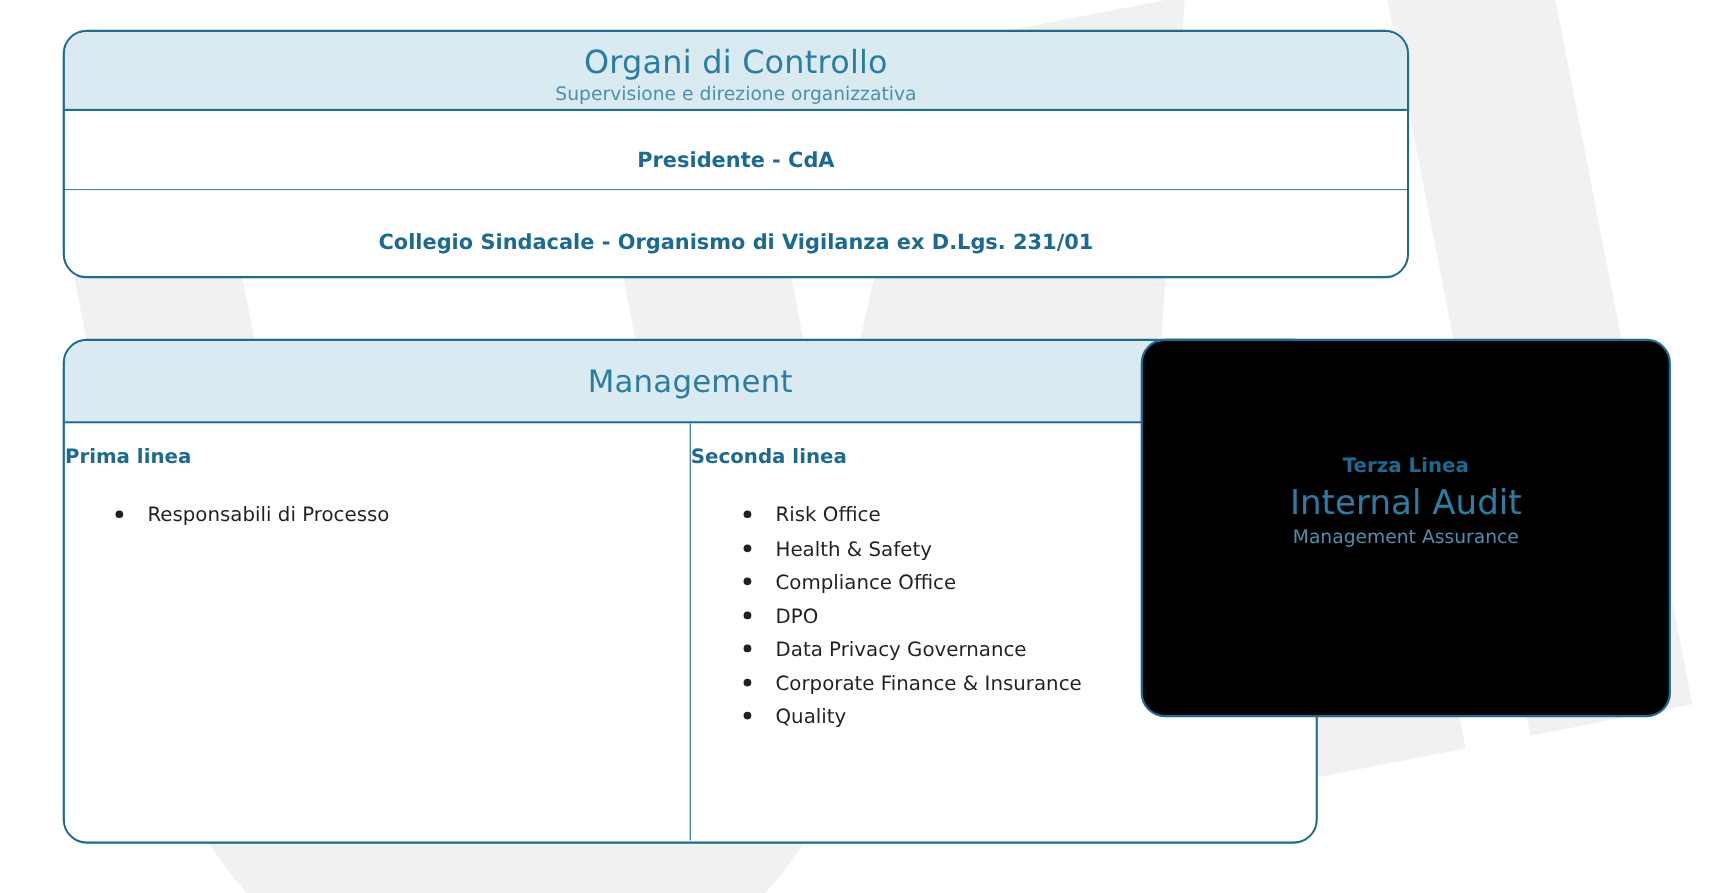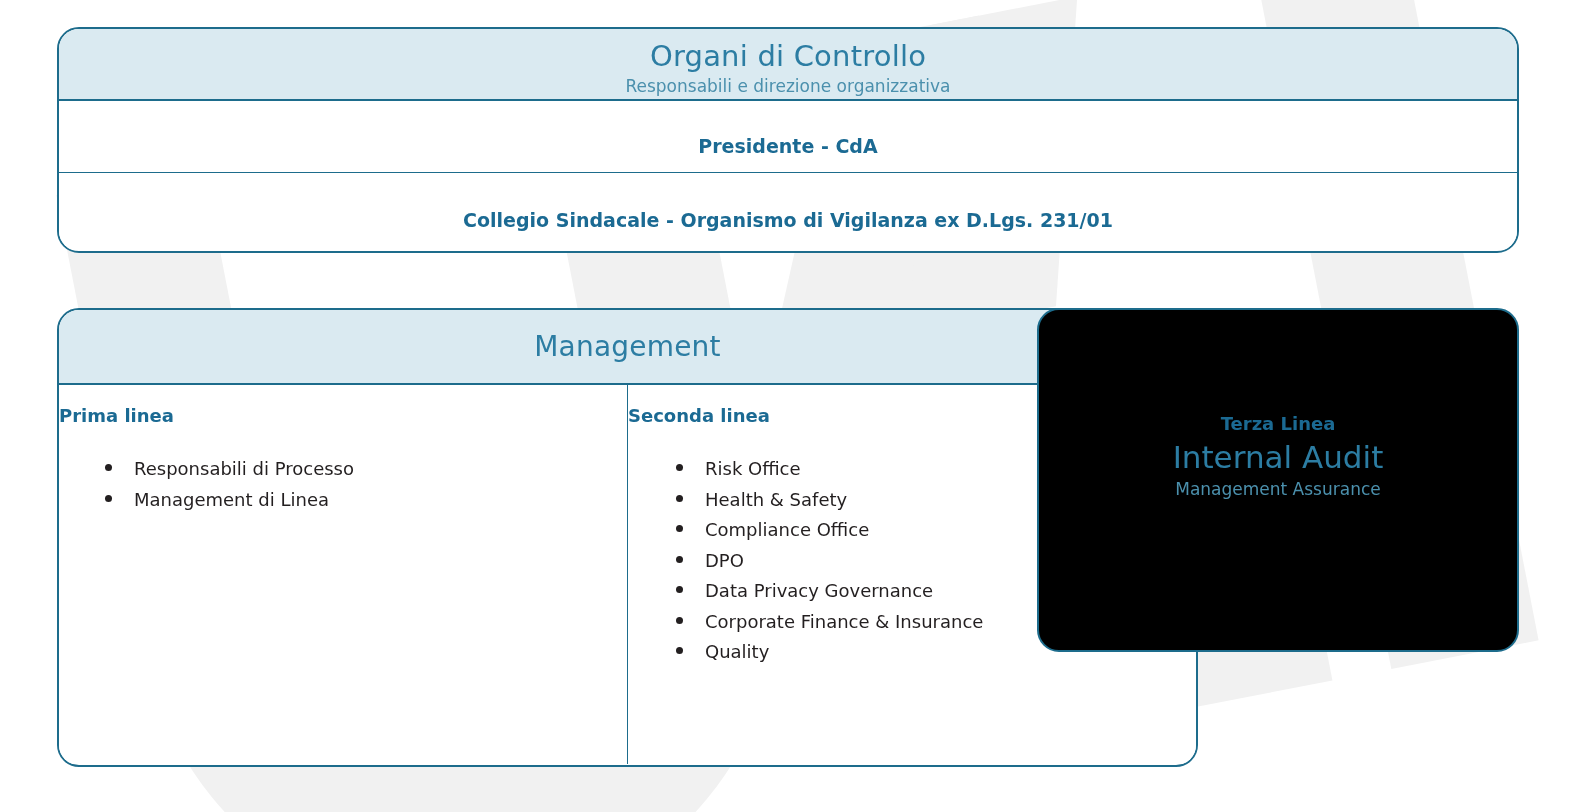--- a/index.html
+++ b/index.html
@@ -53,21 +53,21 @@
 
   .header-sub {
     color: #4b90ad;
     font-weight: 400;
   }
 
   
   #organi-card {
     left: 57px;
     top: 27px;
-    width: 1462px;
+    width: 1224px;
     height: 226px;
   }
 
   #organi-card .card-header {
     height: 72px;
     padding-top: 9px;
   }
   #organi-card .header-title { font-size: 29px; line-height: 36px; }
   #organi-card .header-sub   { font-size: 17px; line-height: 24px; }
 
@@ -214,21 +214,21 @@
       <path d="M1000 60 h150 l -80 300 h-150 Z"></path>
       <path d="M1120 420 h150 v360 h-150 Z"></path>
       <path d="M1330 60 h150 v720 h-150 Z"></path>
     </g>
   </svg>
 
   <section class="card" id="organi-card">
 
     <div class="card-header">
       <div class="header-title">Organi di Controllo</div>
-      <div class="header-sub">Responsabili e direzione organizzativa</div>
+      <div class="header-sub">Supervisione e direzione organizzativa</div>
     </div>
 
     <div class="organi-row" id="organi-row-presidente">
       <span class="organi-row-label">Presidente - CdA</span>
     </div>
 
     <div class="organi-row" id="organi-row-collegio">
       <span class="organi-row-label">Collegio Sindacale - Organismo di Vigilanza ex D.Lgs. 231/01</span>
     </div>
 
@@ -239,21 +239,20 @@
     <div class="card-header">
       <div class="header-title">Management</div>
     </div>
 
     <div id="management-columns">
 
       <div class="mgmt-col" id="mgmt-col-prima">
         <div class="mgmt-col-title">Prima linea</div>
         <ul class="mgmt-list">
           <li>Responsabili di Processo</li>
-          <li>Management di Linea</li>
         </ul>
       </div>
 
       <div class="mgmt-col" id="mgmt-col-seconda">
         <div class="mgmt-col-title">Seconda linea</div>
         <ul class="mgmt-list">
           <li>Risk Office</li>
           <li>Health &amp; Safety</li>
           <li>Compliance Office</li>
           <li>DPO</li>

